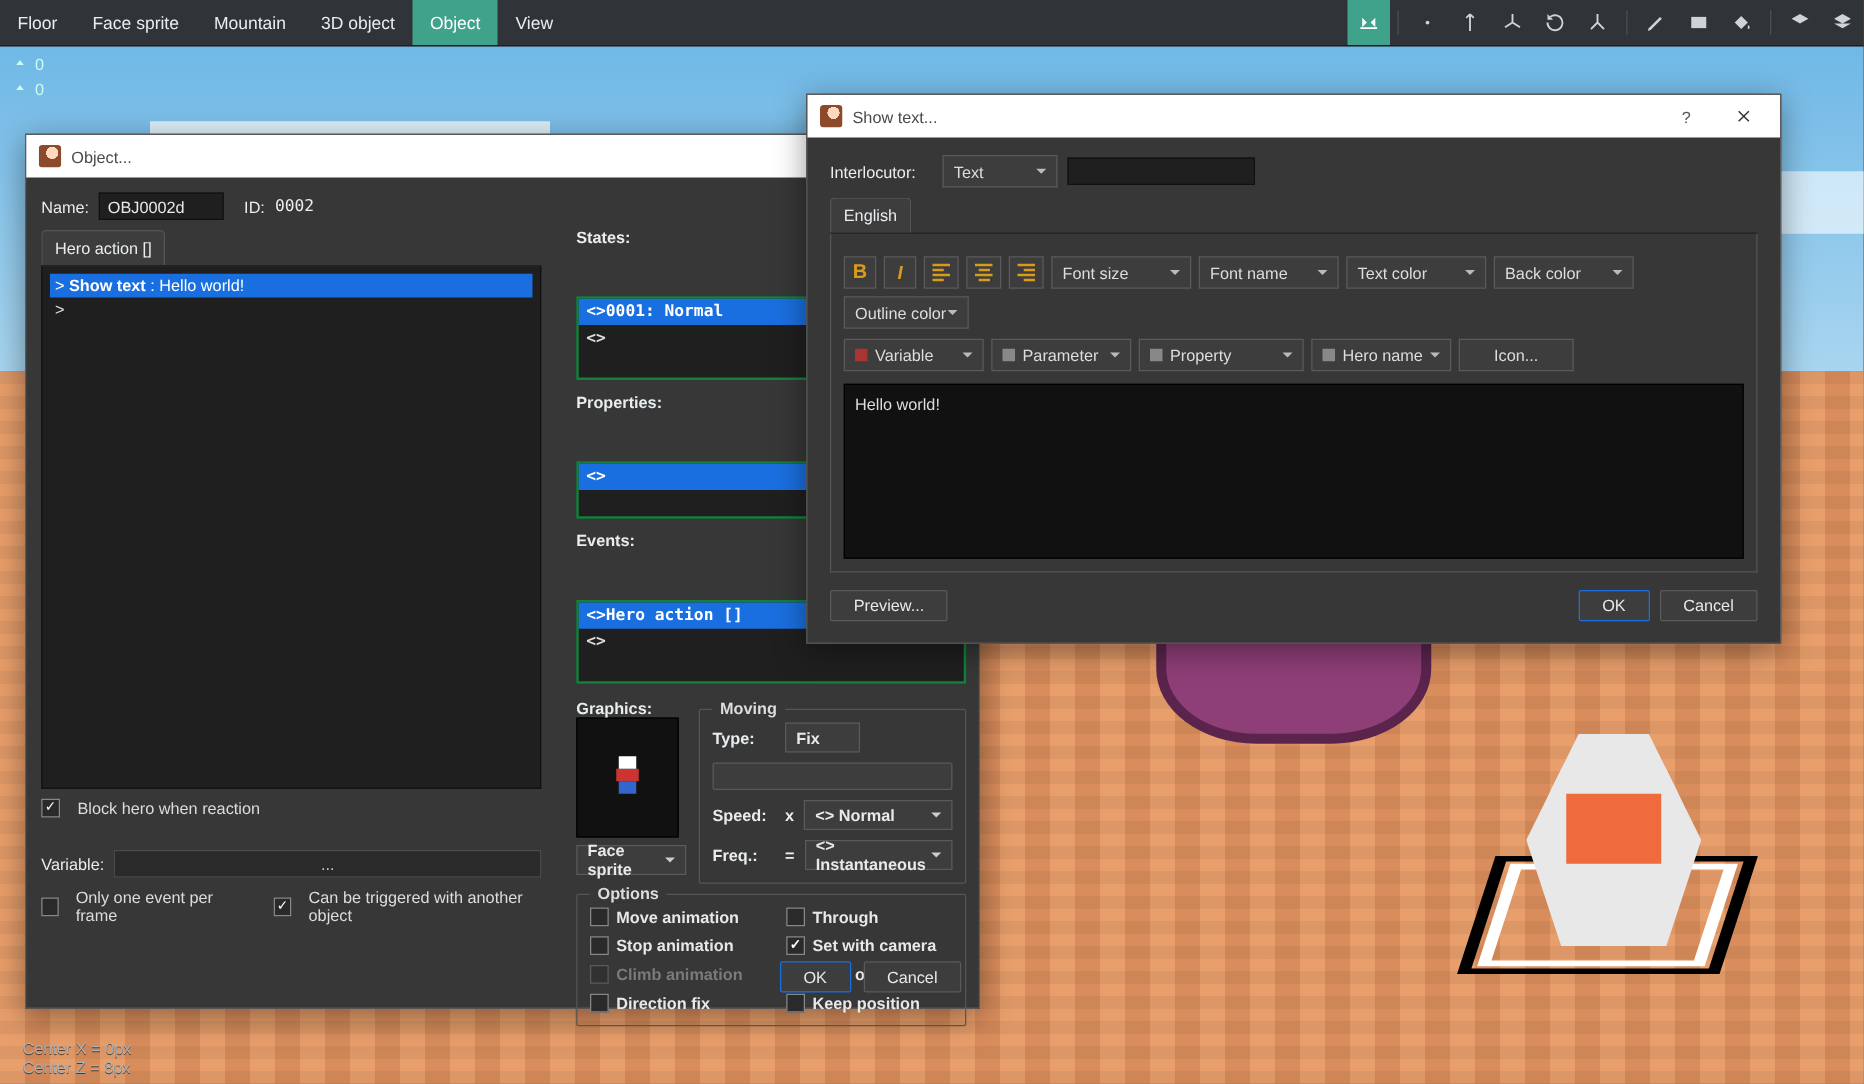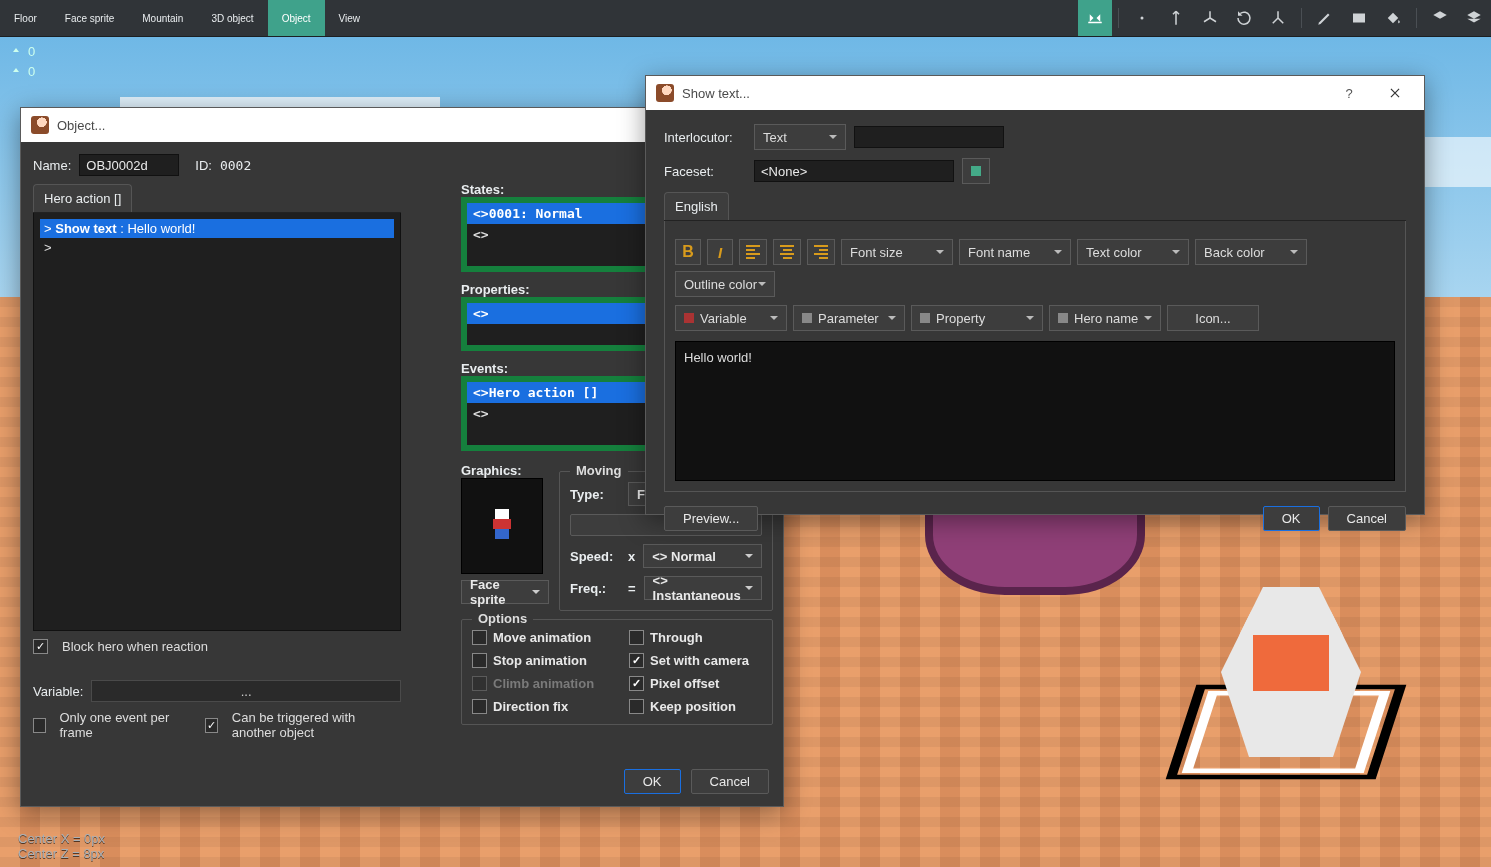--- a/index.html
+++ b/index.html
@@ -27,21 +27,21 @@
 .hero .body{ position:absolute; left:60px; top:0; width:140px; height:170px;
   background:
     radial-gradient(circle at 50% 35%, #e8e8e8 40%, transparent 41%),
     linear-gradient(#e8e8e8,#e8e8e8);
   clip-path: polygon(30% 0,70% 0,100% 50%,80% 100%,20% 100%,0 50%);
 }
 .hero .face{ position:absolute; left:92px; top:48px; width:76px; height:56px; background:#ef6a3c; }
 
 
 .menubar { position: absolute; top: 0; left:0; right:0; height: 37px; background:#303438; display:flex; align-items:center; border-bottom:1px solid #1c1f22; }
-.menubar .item { padding: 0 14px; height:100%; display:flex; align-items:center; color:#e9edef; cursor:pointer; font-size:10px;}
+.menubar .item { padding: 0 14px; height:100%; display:flex; align-items:center; color:#e9edef; cursor:pointer; font-size:14px;}
 .menubar .item.active { background:#3fa28b; color:#fff; }
 .menubar .spacer { flex:1; }
 .menubar .tool { width:34px; height:100%; display:flex; align-items:center; justify-content:center; color:#cfd3d6; }
 .menubar .tool.acc { background:#3fa28b; color:#fff; }
 .menubar .sep { width:1px; height:20px; background:#4a4f54; margin:0 6px; }
 .menubar svg { width:18px; height:18px; }
 
 
 .pinrow { position:absolute; left:10px; color:#cfe; font-size:12px; display:flex; gap:6px; align-items:center; }
 .pinrow svg{ width:12px; height:12px; }
@@ -72,21 +72,21 @@
 .cmdlist .kw{ color:#ffffff; font-weight:bold;}
 .chk { width:15px;height:15px;border:1px solid #888;background:#2a2a2a;display:inline-flex;align-items:center;justify-content:center;margin-right:6px;}
 .chk.on::after{content:"✓";color:#fff;font-size:11px;line-height:1;}
 .chk.dis{opacity:.45}
 .btn { background:#3d3d3d; border:1px solid #5a5a5a; color:#e9e9e9; padding:4px 18px; border-radius:2px;}
 .btn.primary{ border-color:#1a6fe0;}
 .dots{ background:#2a2a2a;border:1px solid #4a4a4a;color:#ccc;text-align:center;flex:1;height:22px;display:flex;align-items:center;justify-content:center;}
 
 
 .col2 { position:absolute; left:440px; top:40px; width:312px;font-weight:bold;}
-.smalllist{ background:#1f1f1f;border:6px solid #15803d;}
+.smalllist{ background:#1f1f1f;border:2px solid #15803d;margin-top:40px;}
 .smalllist .itm{padding:3px 6px;color:#ddd;font-family:Consolas,monospace;}
 .smalllist .itm.sel{background:#1a6fe0;color:#fff;}
 .combo{background:#3d3d3d;border:1px solid #5a5a5a;color:#e9e9e9;display:flex;align-items:center;justify-content:space-between;padding:0 8px;height:24px;}
 .combo .caret{border:4px solid transparent;border-top-color:#ccc;margin-top:4px;}
 .fieldset{border:1px solid #555;border-radius:2px;padding:10px;position:relative;margin-top:8px;}
 .fieldset>.legend{position:absolute;top:-9px;left:10px;background:#373737;padding:0 6px;color:#ddd;}
 .gfxbox{background:#111;border:1px solid #000;width:82px;height:96px;display:flex;align-items:center;justify-content:center;}
 .gfxbox .spr{width:26px;height:34px;background:
  linear-gradient(#fff,#fff) 6px 0/14px 10px no-repeat,
  linear-gradient(#c33,#c33) 4px 10px/18px 10px no-repeat,
@@ -219,21 +219,21 @@
   </div>
   <div class="body">
     <div class="row">
       <span class="lbl">Name:</span>
       <input class="dark" value="OBJ0002d" style="">
       <span class="lbl" style="margin-left:8px">ID:</span>
       <span class="lbl" style="font-family:Consolas,monospace">0002</span>
       <div style="flex:1"></div>
     </div>
 
-    <div style="width:368px">
+    <div style="width:400px">
       <div class="tabstrip">
         <div class="tab">Hero action []</div>
       </div>
       <div class="listbox cmdlist">
         <div class="line sel">
           <span>&gt; </span><span class="kw">Show text</span><span> : Hello world!</span>
         </div>
         <div class="line">&gt;</div>
       </div>
       <div class="row" style="margin-top:8px">
@@ -383,27 +383,20 @@
   </div>
   <div class="body">
     <div class="row">
       <span class="lbl" style="width:82px">Interlocutor:</span>
       <div class="ddl" style="width:92px">
           <span>Text</span>
           <span class="caret"></span>
         </div>
       <input class="dark" style="width: 150px;" value="">
     </div>
-    <div class="row">
-      <span class="lbl" style="width:82px">Faceset:</span>
-      <input class="dark" style="width: 200px;" value="&lt;None&gt;">
-      <div class="tbtn2" style="width:28px">
-        <span class="sqic" style="background:#4a8"></span>
-      </div>
-    </div>
 
     <div class="tabstrip" style="margin-top:4px">
       <div class="tab">English</div>
     </div>
     <div style="border:1px solid #555;border-top:none;padding:10px">
       <div class="toolbar">
         <div class="tbtn2 bold">B</div>
         <div class="tbtn2 italic">I</div>
         <div class="tbtn2">
             <div class="align-ico">

